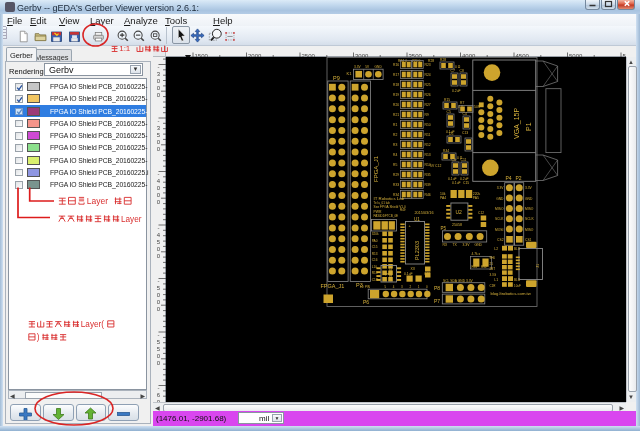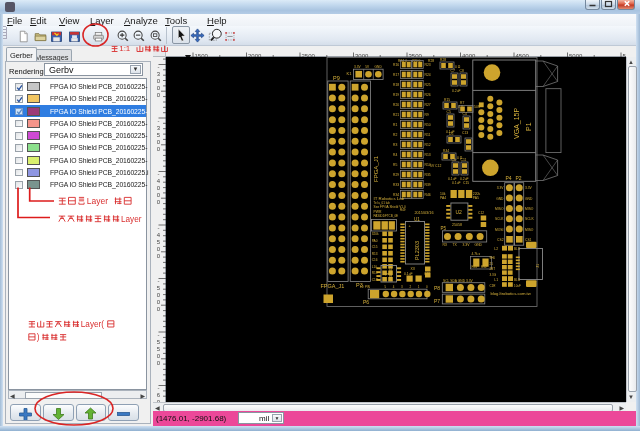--- a/index.html
+++ b/index.html
@@ -39,28 +39,29 @@
 .navbtn svg { display:block; margin:1.5px auto 0; }
 #cornerbox { left:153px; top:46px; width:13px; height:11px; background:#e8eaec; border-right:1px solid #b5bac0; border-bottom:1px solid #b5bac0; }
 #hruler { left:166px; top:46px; width:460px; height:11px; background:#f0f0f0; border-bottom:1px solid #9aa0a8; }
 #vruler { left:153px; top:57px; width:13px; height:345px; background:#f0f0f0; border-right:1px solid #9aa0a8; }
 #canvas { left:166px; top:57px; width:460px; height:345px; background:#000; }
 #vscroll { left:626px; top:57px; width:10px; height:345px; background:#eceef0; border-left:1px solid #c0c4ca; }
 #vthumb { position:absolute; left:0.5px; top:9px; width:9px; height:326px; background:linear-gradient(90deg,#fdfdfd,#e9ebee); border:1px solid #9aa2ac; border-radius:2px; }
 .scrbtn { position:absolute; font-size:6px; color:#444; text-align:center; }
 #hscroll { left:153px; top:402px; width:473px; height:9px; background:#eceef0; border-top:1px solid #c0c4ca; }
 #hthumb { position:absolute; left:10px; top:0.5px; width:450px; height:8px; background:linear-gradient(#fdfdfd,#e9ebee); border:1px solid #9aa2ac; border-radius:2px; }
-#statusbar { left:153px; top:411px; width:483px; height:15px; background:#ec4899; font-size:8px; color:#111; }
+#statusbar { left:153px; top:411px; width:483px; height:15px; background:#d946ef; font-size:8px; color:#111; }
 #milcombo { position:absolute; left:85px; top:1px; width:46px; height:12px; background:#fff; border:1px solid #8a94a0; font-size:8px; }
 #milcombo .ar { position:absolute; right:1px; top:1px; width:10px; height:8px; background:linear-gradient(#f8fafc,#dde3ea); border:1px solid #98a2ae; font-size:5px; text-align:center; color:#333; }
 svg text { font-family:"Liberation Sans", sans-serif; }
 </style></head><body>
 <div id="win">
  <div class="abs" id="titlebar"></div>
  <div class="abs" id="appico"></div>
+ <div class="abs" id="title">Gerbv -- gEDA's Gerber Viewer version 2.6.1:</div>
  <div class="abs winbtn" style="left:585px;width:15px">
       <svg width="13" height="8">
         <path d="M3.5,5.5 h6" stroke="#333" stroke-width="1.5"></path>
       </svg>
     </div>
  <div class="abs winbtn" style="left:601px;width:15px">
       <svg width="13" height="8">
         <rect x="3.5" y="1.5" width="6" height="5" fill="none" stroke="#333" stroke-width="1.2"></rect>
       </svg>
     </div>
@@ -72,21 +73,21 @@
  <div class="abs" id="borderL"></div>
     <div class="abs" id="borderR"></div>
     <div class="abs" id="borderB"></div>
  <div class="abs" id="menubar">
   <span style="left:4px"><u>F</u>ile</span>
       <span style="left:27px"><u>E</u>dit</span>
   <span style="left:56px"><u>V</u>iew</span>
       <span style="left:87px"><u>L</u>ayer</span>
   <span style="left:121px"><u>A</u>nalyze</span>
       <span style="left:162px"><u>T</u>ools</span>
-  <span style="left:204px"><u>H</u>elp</span>
+  <span style="left:210px"><u>H</u>elp</span>
  </div>
  <div class="abs" id="toolbar">
   <div id="grip"></div>
   <span class="tico" style="left:14px;top:3px"><svg width="13" height="13" viewBox="0 0 16 16">
           <path d="M4,1.5 L9.5,1.5 L12.5,4.5 L12.5,14.5 L4,14.5 Z" fill="#fff" stroke="#888" stroke-width="1"></path>
           <path d="M9.5,1.5 L9.5,4.5 L12.5,4.5" fill="#e8e8e8" stroke="#888" stroke-width="0.8"></path>
         </svg></span>
   <span class="tico" style="left:30.5px;top:3px"><svg width="13" height="13" viewBox="0 0 16 16">
           <path d="M1.5,4.5 L6,4.5 L7.5,6 L14.5,6 L14.5,13 L1.5,13 Z" fill="#c8bc7e" stroke="#7a6f3e" stroke-width="1"></path>
           <path d="M1.5,7.5 L14.5,7.5 L14.5,13 L1.5,13 Z" fill="#ddd3a0" stroke="#7a6f3e" stroke-width="0.8"></path>

